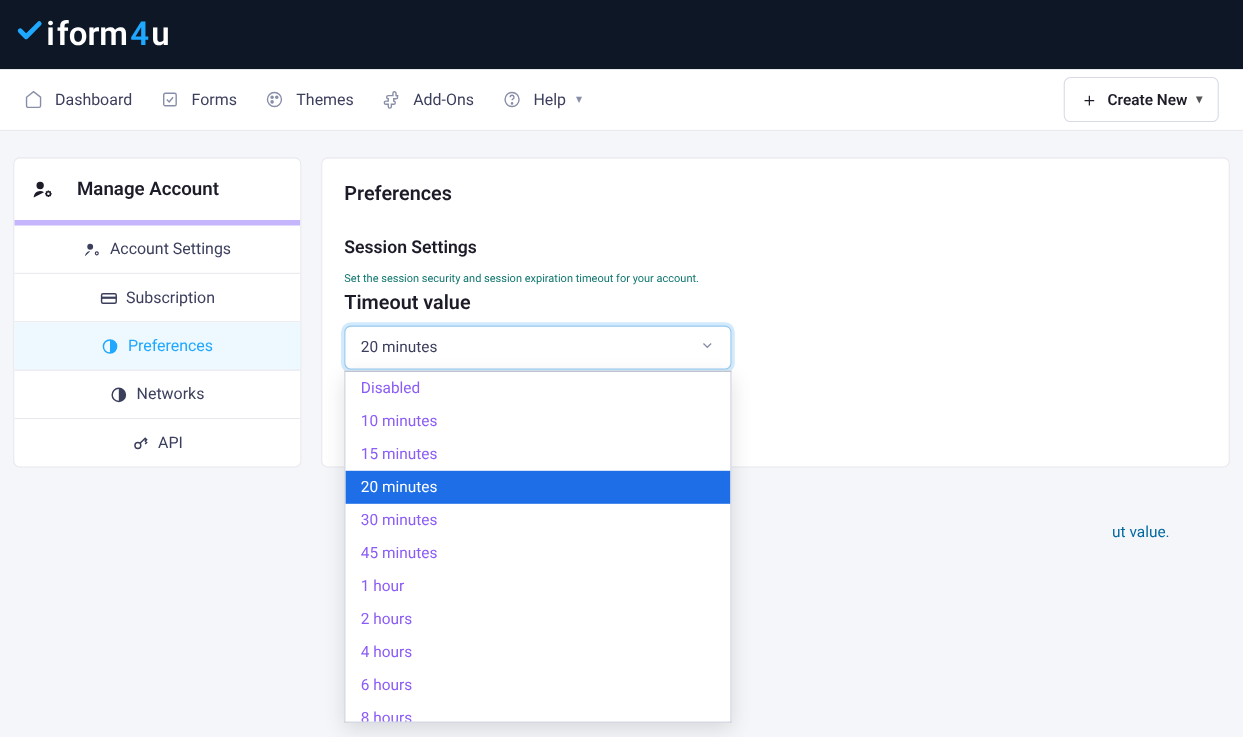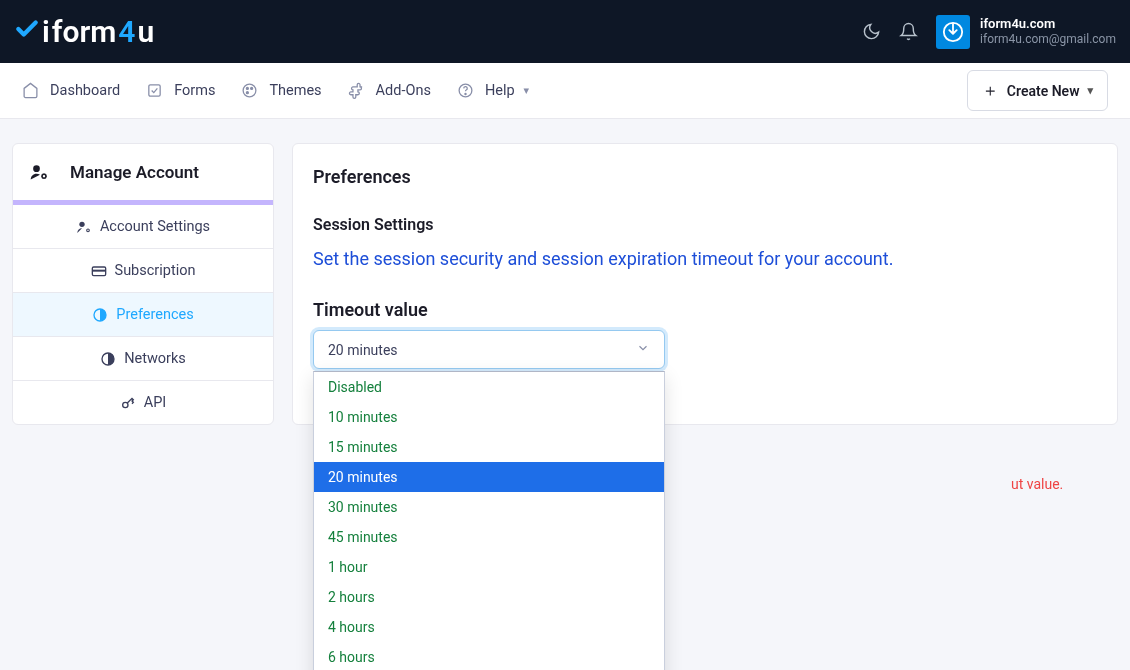--- a/index.html
+++ b/index.html
@@ -37,73 +37,48 @@
 .sidebar-header { display: flex; align-items: center; gap: 21px; padding: 18px 16px; font-size: 17px; font-weight: 600; border-bottom: 5px solid #c4b5fd; color: #1c1c28; }
 .sidebar-item { display: flex; align-items: center; justify-content: center; gap: 8px; padding: 13px 16px; font-size: 14.5px; color: #3b3f5c; border-bottom: 1px solid #e8e8ee; cursor: pointer; }
 .sidebar-item:last-child { border-bottom: none; }
 .sidebar-item.active { background: #eef8ff; color: #1fa8ff; }
 .sidebar-item.active svg { color: #1fa8ff; }
 .sidebar-item svg { color: #3b3f5c; }
 
 .content { flex: 1; background: #fff; border: 1px solid #e8e8ee; border-radius: 6px; padding: 22px 20px 28px; position: relative; }
 .content-title { font-size: 18px; font-weight: 600; color: #1c1c28; margin-bottom: 28px; }
 .section-title { font-size: 16px; font-weight: 600; color: #1c1c28; margin-bottom: 14px; }
-.section-desc { font-size: 18px; color: #1d4ed8; margin-bottom: 30px; }
+.section-desc { font-size: 10px; color: #0f766e; margin-bottom: 6px; }
 .field-label { font-size: 18px; font-weight: 600; color: #1c1c28; margin-bottom: 10px; }
 
 .select-wrap { position: relative; width: 352px; }
 .select-box { width: 100%; border: 1px solid #95c9f0; background: #fff; border-radius: 6px; padding: 10px 14px; font-size: 14px; color: #3b3f5c; display: flex; justify-content: space-between; align-items: center; cursor: pointer; box-shadow: 0 0 0 3px rgba(78,172,243,0.25); }
 .select-box .chev-down { color: #888ea8; }
 .dropdown { position: absolute; top: 41px; left: 0; width: 100%; background: #fff; border: 1px solid #c9cfdd; border-top: 1px solid #b0b6c6; box-shadow: 0 6px 18px rgba(0,0,0,0.12); max-height: 320px; overflow: hidden; }
-.dropdown-item { padding: 7px 14px; font-size: 14px; color: #15803d; cursor: pointer; }
+.dropdown-item { padding: 7px 14px; font-size: 14px; color: #8b5cf6; cursor: pointer; }
 .dropdown-item.selected { background: #1e6ee8; color: #fff; }
 
-.hint-text { position: absolute; top: 332px; left: 718px; font-size: 14px; color: #ef4444; white-space: nowrap; }
+.hint-text { position: absolute; top: 332px; left: 718px; font-size: 14px; color: #0369a1; white-space: nowrap; }
 
 svg { flex-shrink: 0; }
 </style>
 </head>
 <body>
 
 <div class="topbar">
   <div class="brand">
     <span class="check">
       <svg width="26" height="26" viewBox="0 0 24 24" fill="none" stroke="#1fa8ff" stroke-width="4" stroke-linecap="round" stroke-linejoin="round">
           <polyline points="4 12 9 17 20 6"></polyline>
         </svg>
     </span>
     <span class="i1">i</span>
     <span class="form">form</span>
     <span class="four">4</span>
     <span class="u">u</span>
-  </div>
-  <div class="topbar-right">
-    <span class="topbar-icon">
-      <svg width="19" height="19" viewBox="0 0 24 24" fill="none" stroke="currentColor" stroke-width="1.8">
-          <path d="M21 12.79A9 9 0 1 1 11.21 3 7 7 0 0 0 21 12.79z"></path>
-        </svg>
-    </span>
-    <span class="topbar-icon">
-      <svg width="19" height="19" viewBox="0 0 24 24" fill="none" stroke="currentColor" stroke-width="1.8">
-          <path d="M18 8A6 6 0 0 0 6 8c0 7-3 9-3 9h18s-3-2-3-9"></path>
-          <path d="M13.73 21a2 2 0 0 1-3.46 0"></path>
-        </svg>
-    </span>
-    <div class="user-block">
-      <div class="avatar">
-        <svg width="22" height="22" viewBox="0 0 24 24" fill="#fff">
-            <path d="M12 2a1 1 0 0 1 1 1v8.59l2.3-2.3a1 1 0 1 1 1.4 1.42l-4 4a1 1 0 0 1-1.4 0l-4-4a1 1 0 1 1 1.4-1.42l2.3 2.3V3a1 1 0 0 1 1-1z"></path>
-            <circle cx="12" cy="12" r="10" fill="none" stroke="#fff" stroke-width="2"></circle>
-          </svg>
-      </div>
-      <div class="user-texts">
-        <span class="user-name">iform4u.com</span>
-        <span class="user-email">iform4u.com@gmail.com</span>
-      </div>
-    </div>
   </div>
 </div>
 
 <div class="navbar">
   <div class="nav-items">
     <div class="nav-item">
       <svg width="17" height="17" viewBox="0 0 24 24" fill="none" stroke="currentColor" stroke-width="1.8">
           <path d="M3 9l9-7 9 7v11a2 2 0 0 1-2 2H5a2 2 0 0 1-2-2z"></path>
         </svg>
       <span>Dashboard</span>

